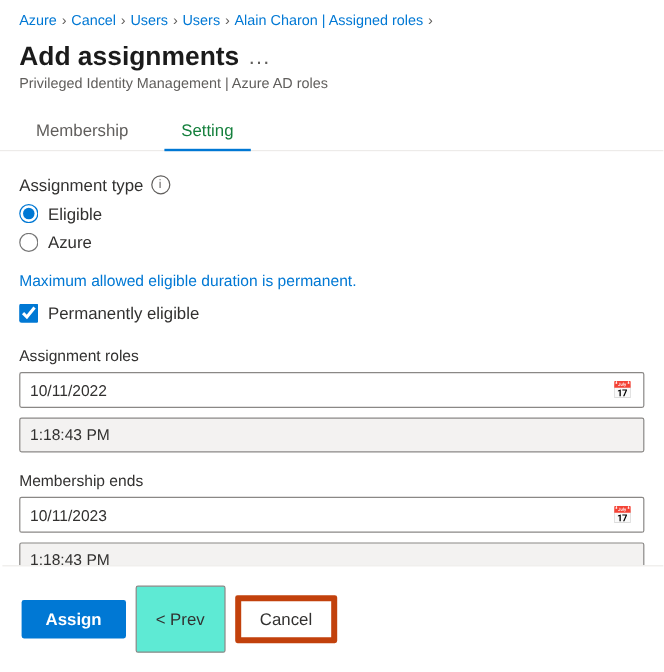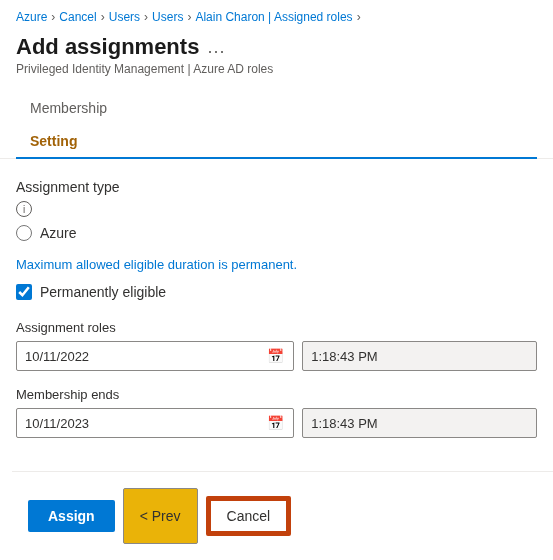--- a/index.html
+++ b/index.html
@@ -55,49 +55,48 @@
       font-size: 12px;
       color: #605e5c;
       margin-top: 2px;
     }
 
     .tabs {
       display: flex;
       border-bottom: 1px solid #edebe9;
       padding: 0 16px;
       margin-top: 8px;
-      gap: 0;
-      flex-direction: column;
+      gap: 16px;
     }
     .tab {
       padding: 8px 14px;
       font-size: 14px;
       cursor: pointer;
       color: #605e5c;
       border-bottom: 2px solid transparent;
       margin-bottom: -1px;
       user-select: none;
     }
     .tab.active {
-      color: #a16207;
+      color: #15803d;
       border-bottom: 2px solid #0078d4;
-      font-weight: 700;
+      font-weight: 400;
     }
 
     .content {
       padding: 20px 16px 16px 16px;
     }
 
     .field-label {
       font-size: 14px;
       color: #323130;
       margin-bottom: 8px;
       display: flex;
+      align-items: center;
       gap: 6px;
-      flex-direction: column;
     }
     .info-icon {
       display: inline-flex;
       align-items: center;
       justify-content: center;
       width: 16px;
       height: 16px;
       border: 1px solid #605e5c;
       border-radius: 50%;
       font-size: 10px;
@@ -157,20 +156,21 @@
       margin-bottom: 16px;
     }
     .date-field-label {
       font-size: 13px;
       color: #323130;
       margin-bottom: 6px;
     }
     .date-row {
       display: flex;
       gap: 8px;
+      flex-direction: column;
     }
     .date-input-wrapper {
       display: flex;
       align-items: center;
       border: 1px solid #8a8886;
       border-radius: 2px;
       background: #fff;
       flex: 1.2;
       padding: 6px 8px;
       gap: 4px;
@@ -208,38 +208,38 @@
     }
 
     .footer {
       display: flex;
       align-items: center;
       gap: 8px;
       padding: 16px 16px;
       border-top: 1px solid #edebe9;
       position: absolute;
       bottom: 0;
-      left: 12px;
+      left: 2px;
       right: 0;
       background: #fff;
     }
 
     .btn-assign {
       background: #0078d4;
       color: #fff;
       border: none;
       border-radius: 2px;
       padding: 8px 20px;
       font-size: 14px;
       cursor: pointer;
       font-weight: 600;
     }
 
     .btn-prev {
-      background: #eab308;
+      background: #5eead4;
       color: #323130;
       border: 1px solid #8a8886;
       border-radius: 2px;
       padding: 19px 16px;
       font-size: 14px;
       cursor: pointer;
     }
 
     .btn-cancel {
       background: #fff;
@@ -288,20 +288,24 @@
   </div>
 
   <div class="content">
 
     <div class="field-label">
       <span>Assignment type</span>
       <span class="info-icon">i</span>
     </div>
 
     <div class="radio-group">
+      <label class="radio-item">
+        <input type="radio" class="radio-input" name="assignment_type" checked="" style="">
+        <span class="radio-label">Eligible</span>
+      </label>
       <label class="radio-item">
         <input type="radio" class="radio-input" name="assignment_type" style="">
         <span class="radio-label">Azure</span>
       </label>
     </div>
 
     <div class="info-message">Maximum allowed eligible duration is permanent.</div>
 
     <label class="checkbox-item">
       <input type="checkbox" class="checkbox-input" checked="" style="">

